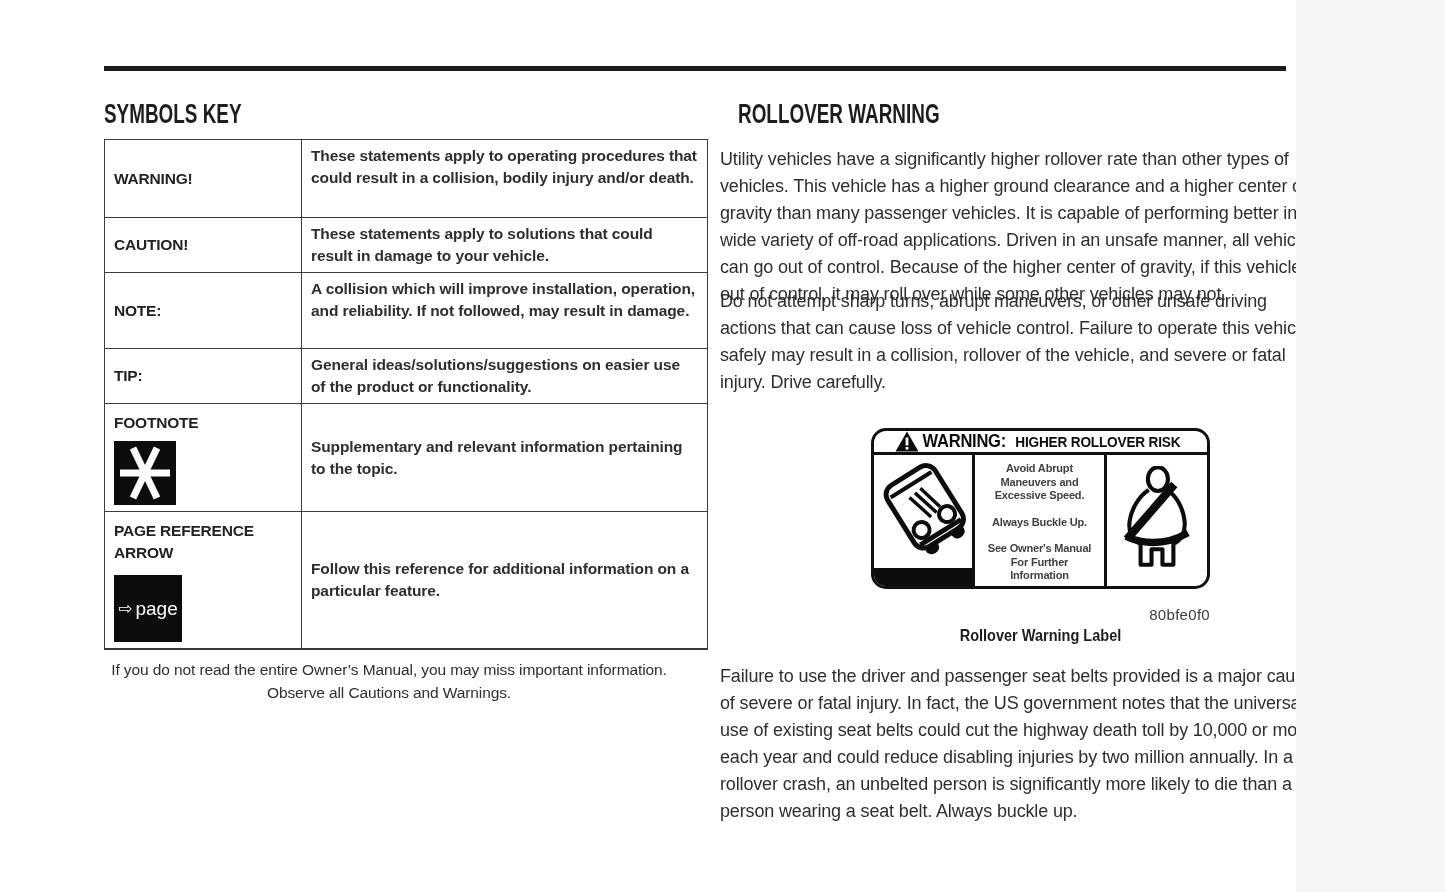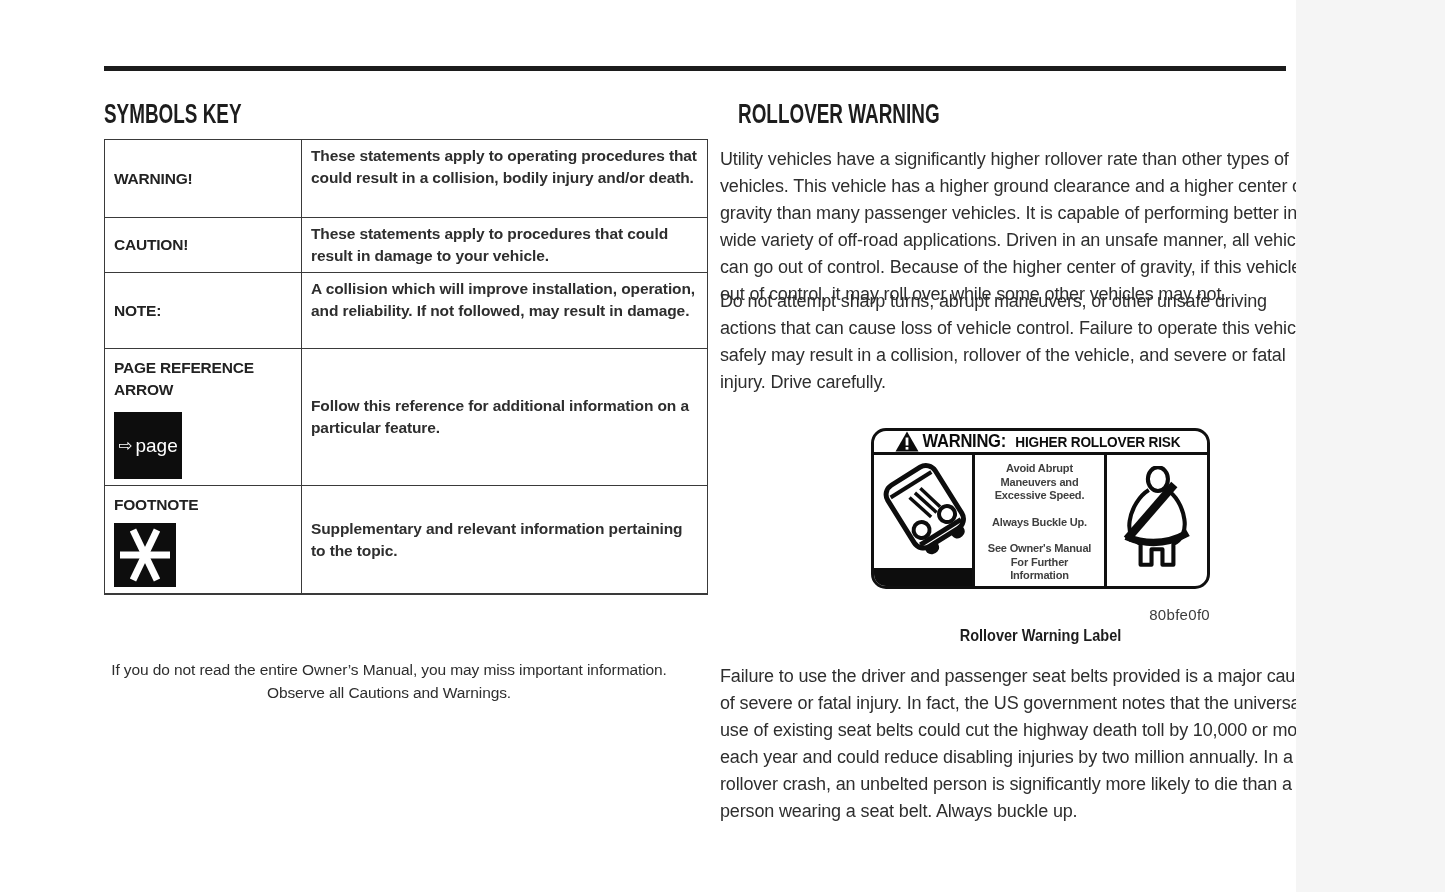--- a/index.html
+++ b/index.html
@@ -142,50 +142,54 @@
   <div class="sec-heading left">SYMBOLS KEY</div>
 
   <table class="symbols-table">
     <tbody>
         <tr style="height:78px;">
       <td class="term">WARNING!</td>
       <td class="def">These statements apply to operating procedures that could result in a collision, bodily injury and/or death.</td>
     </tr>
     <tr style="height:54px;">
       <td class="term">CAUTION!</td>
-      <td class="def">These statements apply to procedures that could result in damage to your vehicle.</td>
+      <td class="def">These statements apply to solutions that could result in damage to your vehicle.</td>
     </tr>
     <tr style="height:76px;">
       <td class="term">NOTE:</td>
       <td class="def">A collision which will improve installation, operation, and reliability. If not followed, may result in damage.</td>
     </tr>
-    <tr style="height:128px;">
-      <td class="term top">
-        <div>PAGE REFERENCE ARROW</div>
-        <div class="icon-box pageref-box">
-          <span class="arrow-glyph">⇨</span>
-          <span>page</span>
-        </div>
-      </td>
-      <td class="def mid">Follow this reference for additional information on a particular feature.</td>
+    <tr style="height:54px;">
+      <td class="term">TIP:</td>
+      <td class="def">General ideas/solutions/suggestions on easier use of the product or functionality.</td>
     </tr>
     <tr style="height:103px;">
       <td class="term top">
         <div>FOOTNOTE</div>
         <div class="icon-box footnote-box">
           <svg width="52" height="56" viewBox="0 0 52 56">
             <g stroke="#ffffff" stroke-width="7" stroke-linecap="butt">
               <line x1="1" y1="28" x2="51" y2="28"></line>
               <line x1="14" y1="3" x2="38" y2="53"></line>
               <line x1="38" y1="3" x2="14" y2="53"></line>
             </g>
           </svg>
         </div>
       </td>
       <td class="def mid">Supplementary and relevant information pertaining to the topic.</td>
+    </tr>
+    <tr style="height:128px;">
+      <td class="term top">
+        <div>PAGE REFERENCE ARROW</div>
+        <div class="icon-box pageref-box">
+          <span class="arrow-glyph">⇨</span>
+          <span>page</span>
+        </div>
+      </td>
+      <td class="def mid">Follow this reference for additional information on a particular feature.</td>
     </tr>
   </tbody>
     </table>
 
   <div class="left-footnote">If you do not read the entire Owner’s Manual, you may miss important information. Observe all Cautions and Warnings.</div>
 
   <div class="sec-heading right">ROLLOVER WARNING</div>
 
   <div class="para p1">Utility vehicles have a significantly higher rollover rate than other types of vehicles. This vehicle has a higher ground clearance and a higher center of gravity than many passenger vehicles. It is capable of performing better in a wide variety of off-road applications. Driven in an unsafe manner, all vehicles can go out of control. Because of the higher center of gravity, if this vehicle is out of control, it may roll over while some other vehicles may not.</div>
   <div class="para p2">Do not attempt sharp turns, abrupt maneuvers, or other unsafe driving actions that can cause loss of vehicle control. Failure to operate this vehicle safely may result in a collision, rollover of the vehicle, and severe or fatal injury. Drive carefully.</div>

